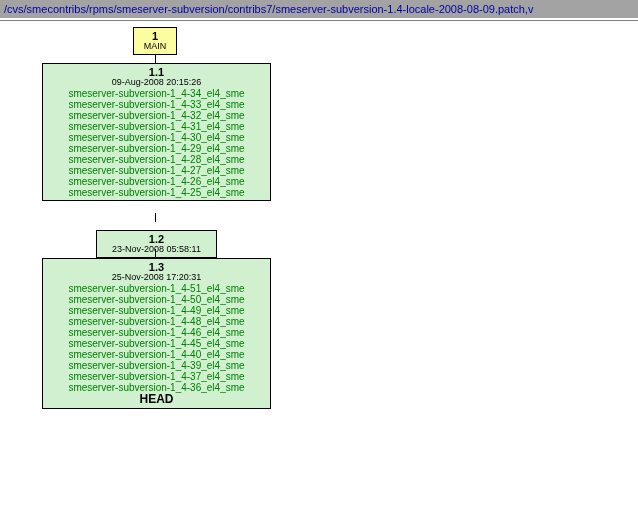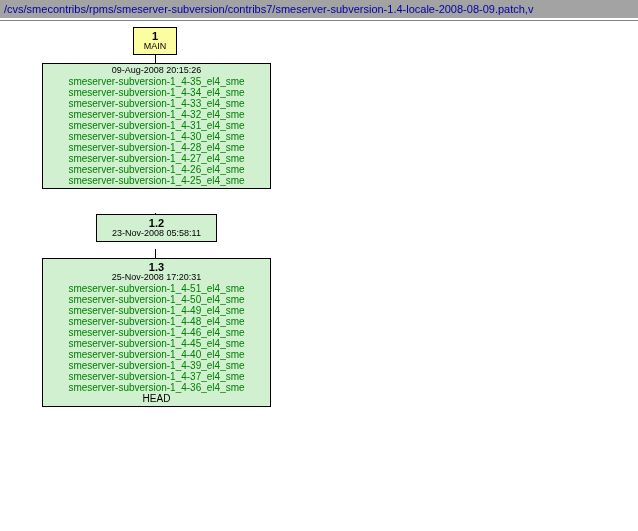--- a/index.html
+++ b/index.html
@@ -56,22 +56,22 @@
   }
   .date {
     font-size: 9px;
     color: #000;
   }
   .tag {
     color: #008000;
     font-size: 10px;
   }
   .head {
-    font-weight: normal;
-    font-size: 10px;
+    font-weight: bold;
+    font-size: 12px;
     color: #000;
   }
   .edge {
     position: absolute;
     width: 1px;
     background: #000;
   }
 </style>
 </head>
 <body>
@@ -84,36 +84,37 @@
 <div class="canvas">
 
   <div class="node branch-node" style="left:133px; top:0px; width:30px;">
     <div class="ver">1</div>
     <div style="font-size:9px;text-align:center;">MAIN</div>
   </div>
 
   <div class="edge" style="left:155px; top:27px; height:9px;"></div>
 
   <div class="node rev-node" style="left:42px; top:36px; width:215px;">
+    <div class="ver">1.1</div>
     <div class="date">09-Aug-2008 20:15:26</div>
-    <div class="tag">smeserver-subversion-1_4-35_el4_sme</div>
     <div class="tag">smeserver-subversion-1_4-34_el4_sme</div>
     <div class="tag">smeserver-subversion-1_4-33_el4_sme</div>
     <div class="tag">smeserver-subversion-1_4-32_el4_sme</div>
     <div class="tag">smeserver-subversion-1_4-31_el4_sme</div>
     <div class="tag">smeserver-subversion-1_4-30_el4_sme</div>
+    <div class="tag">smeserver-subversion-1_4-29_el4_sme</div>
     <div class="tag">smeserver-subversion-1_4-28_el4_sme</div>
     <div class="tag">smeserver-subversion-1_4-27_el4_sme</div>
     <div class="tag">smeserver-subversion-1_4-26_el4_sme</div>
     <div class="tag">smeserver-subversion-1_4-25_el4_sme</div>
   </div>
 
   <div class="edge" style="left:155px; top:186px; height:9px;"></div>
 
-  <div class="node rev-node" style="left:96px; top:187px; width:107px;">
+  <div class="node rev-node" style="left:96px; top:203px; width:107px;">
     <div class="ver">1.2</div>
     <div class="date">23-Nov-2008 05:58:11</div>
   </div>
 
   <div class="edge" style="left:155px; top:222px; height:9px;"></div>
 
   <div class="node rev-node" style="left:42px; top:231px; width:215px;">
     <div class="ver">1.3</div>
     <div class="date">25-Nov-2008 17:20:31</div>
     <div class="tag">smeserver-subversion-1_4-51_el4_sme</div>

